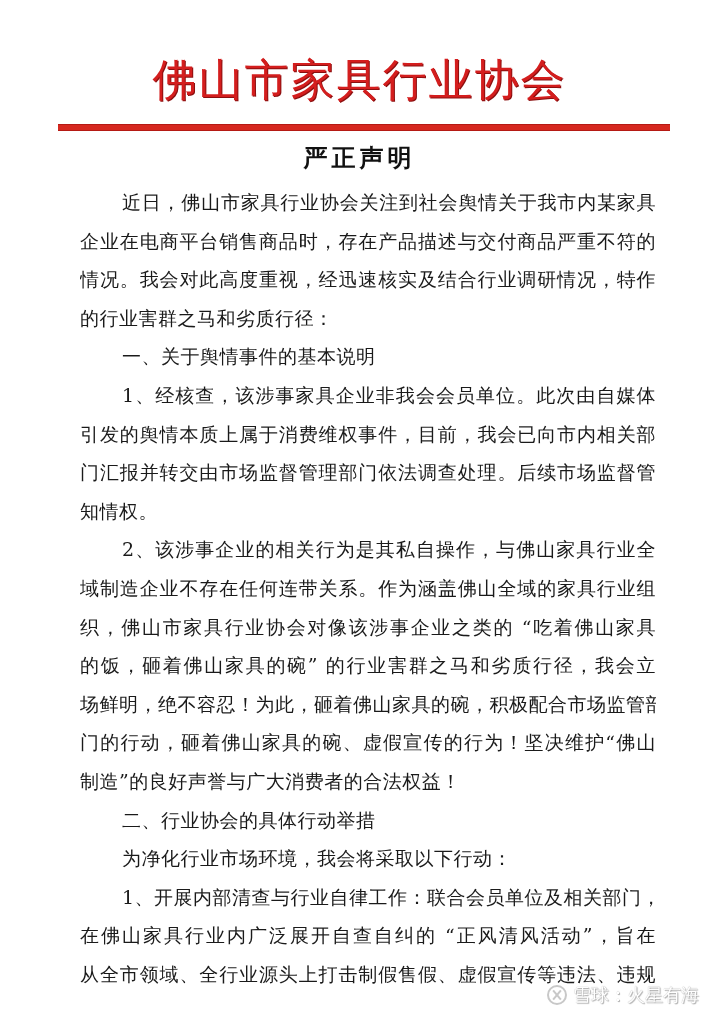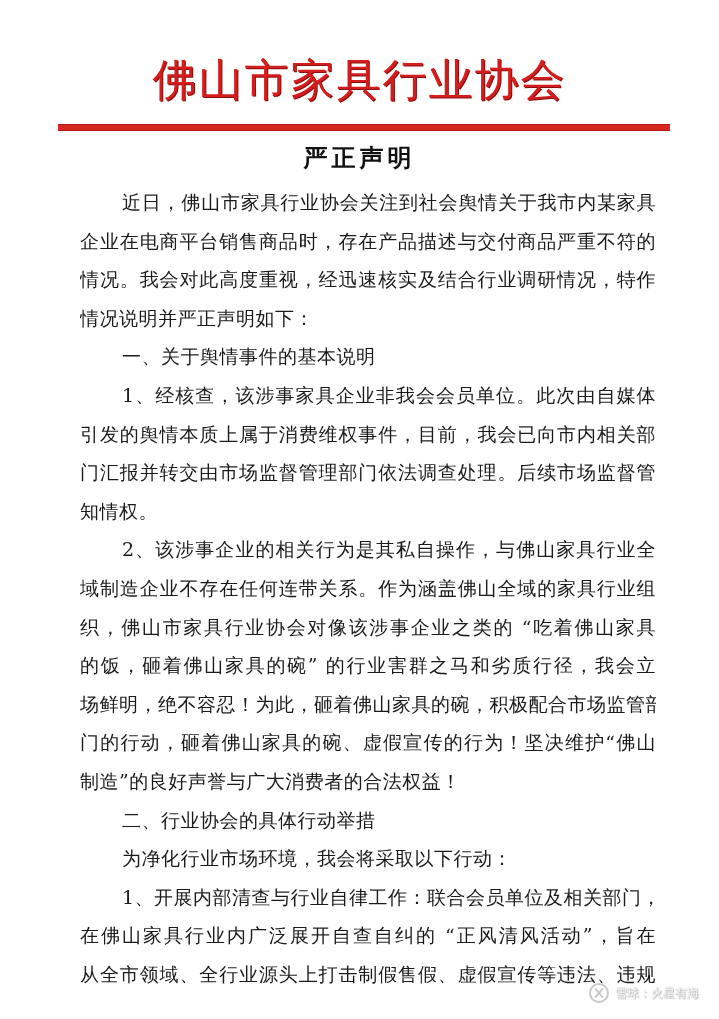--- a/index.html
+++ b/index.html
@@ -69,21 +69,21 @@
       letter-spacing: 0.5px;
     }
     .line.indent { padding-left: 42px; text-align-last: justify; }
     .line.last { text-align-last: left; }
     .line.heading { padding-left: 42px; text-align-last: left; }
     .watermark {
       position: absolute;
       right: 20px;
       top: 983px;
       font-family: "DejaVu Sans", "Liberation Sans", sans-serif;
-      font-size: 12px;
+      font-size: 18px;
       color: #ffffff;
       text-shadow: 0 0 1px #9a9a9a, 1px 1px 1px #b0b0b0;
       display: flex;
       align-items: center;
       gap: 6px;
     }
     .wm-icon {
       width: 20px;
       height: 20px;
       border: 2px solid #c8c8c8;
@@ -107,21 +107,21 @@
 <body>
 
 <div class="header-title">佛山市家具行业协会</div>
 <div class="header-rule"></div>
 <div class="doc-title">严正声明</div>
 
 <div class="body-text">
   <div class="line indent">近日，佛山市家具行业协会关注到社会舆情关于我市内某家具</div>
   <div class="line">企业在电商平台销售商品时，存在产品描述与交付商品严重不符的</div>
   <div class="line">情况。我会对此高度重视，经迅速核实及结合行业调研情况，特作</div>
-  <div class="line last">情况说明并严正声明如下：</div>
+  <div class="line last">的行业害群之马和劣质行径：</div>
   <div class="line heading">一、关于舆情事件的基本说明</div>
   <div class="line indent">1、经核查，该涉事家具企业非我会会员单位。此次由自媒体</div>
   <div class="line">引发的舆情本质上属于消费维权事件，目前，我会已向市内相关部</div>
   <div class="line">门汇报并转交由市场监督管理部门依法调查处理。后续市场监督管</div>
   <div class="line last">知情权。</div>
   <div class="line indent">2、该涉事企业的相关行为是其私自操作，与佛山家具行业全</div>
   <div class="line">域制造企业不存在任何连带关系。作为涵盖佛山全域的家具行业组</div>
   <div class="line">织，佛山市家具行业协会对像该涉事企业之类的 “吃着佛山家具</div>
   <div class="line">的饭，砸着佛山家具的碗” 的行业害群之马和劣质行径，我会立</div>
   <div class="line">场鲜明，绝不容忍！为此，砸着佛山家具的碗，积极配合市场监管部</div>

